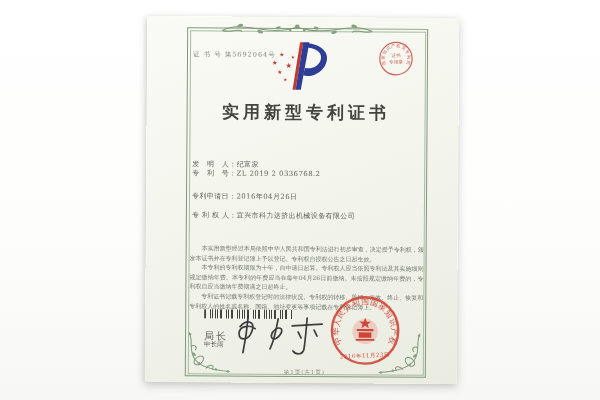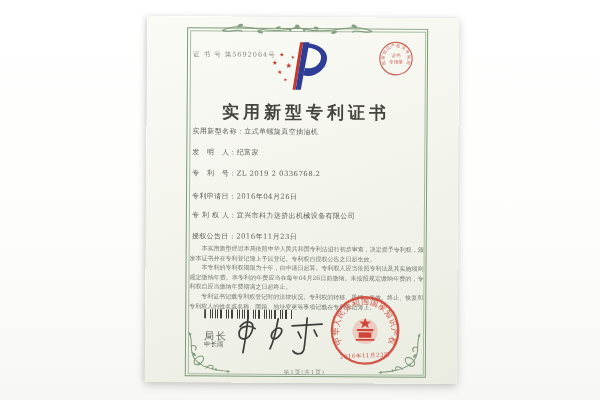--- a/index.html
+++ b/index.html
@@ -101,26 +101,24 @@
       <path id="stampRing" d="M7.5,22.5 A11,11 0 1 1 26.5,22.5" fill="none"></path>
       <text font-size="4" fill="#c5483d" letter-spacing="0.6">
         <textPath href="#stampRing">国家知识产权局专利局</textPath>
       </text>
       <text x="17" y="15.5" text-anchor="middle" font-size="4.4" fill="#c5483d">证书</text>
       <text x="17" y="21.5" text-anchor="middle" font-size="4.4" fill="#c5483d">专用章</text>
     </svg>
 
     <div class="title">实用新型专利证书</div>
 
-    <div class="fline" style="top:110px">实用新型名称：立式单螺旋真空抽油机</div>
-    <div class="fline" style="top:131px">发　明　人：纪富家</div>
+    <div class="fline" style="top:143px">发　明　人：纪富家</div>
     <div class="fline" style="top:152px">专　利　号：ZL 2019 2 0336768.2</div>
     <div class="fline" style="top:175px">专利申请日：2016年04月26日</div>
     <div class="fline" style="top:194px">专 利 权 人：宜兴市科力达挤出机械设备有限公司</div>
-    <div class="fline" style="top:215px">授权公告日：2016年11月23日</div>
 
     <div class="paras">
       <p>本实用新型经过本局依照中华人民共和国专利法进行初步审查，决定授予专利权，颁发本证书并在专利登记簿上予以登记。专利权自授权公告之日起生效。</p>
       <p>本专利的专利权期限为十年，自申请日起算。专利权人应当依照专利法及其实施细则规定缴纳年费。本专利的年费应当在每年04月26日前缴纳。未按照规定缴纳年费的，专利权自应当缴纳年费期满之日起终止。</p>
       <p>专利证书记载专利权登记时的法律状况。专利权的转移、质押、无效、终止、恢复和专利权人的姓名或名称、国籍、地址变更等事项记载在专利登记簿上。</p>
     </div>
 
     <div class="barcode"></div>
 
     <div class="dir-label">局长</div>

